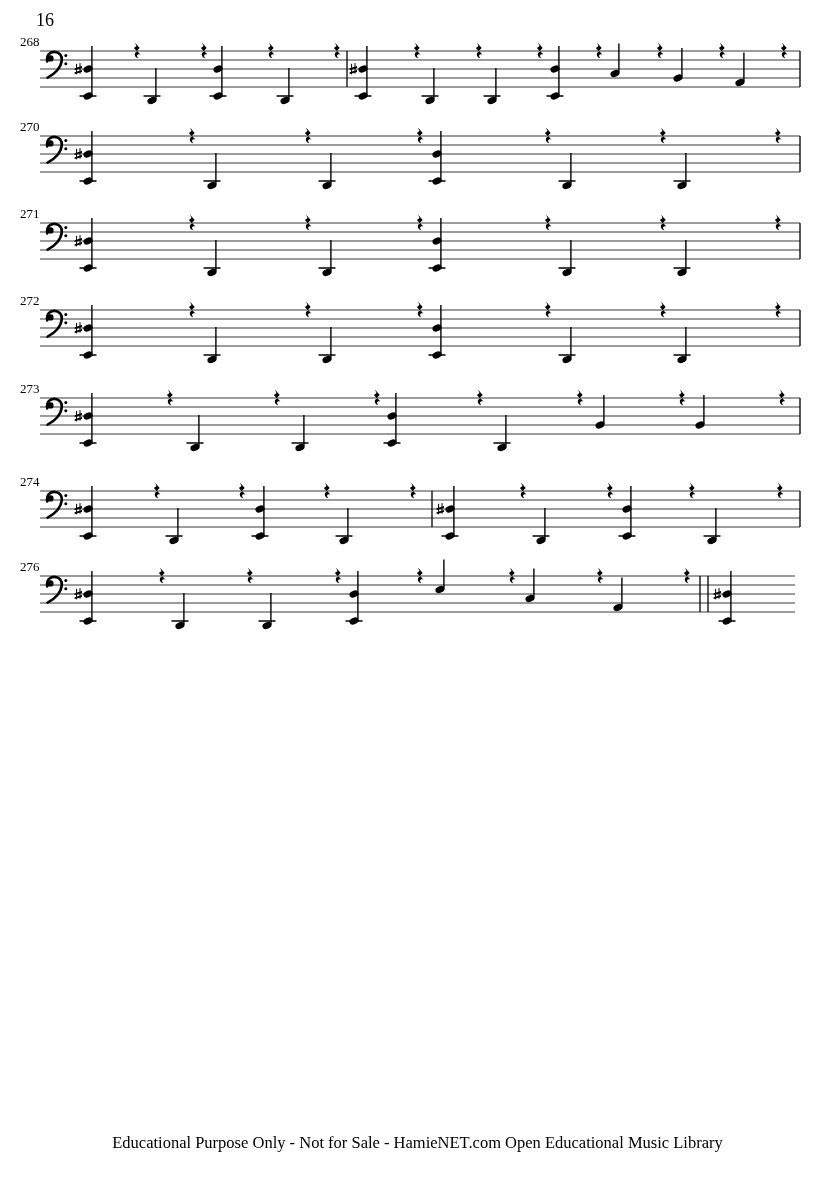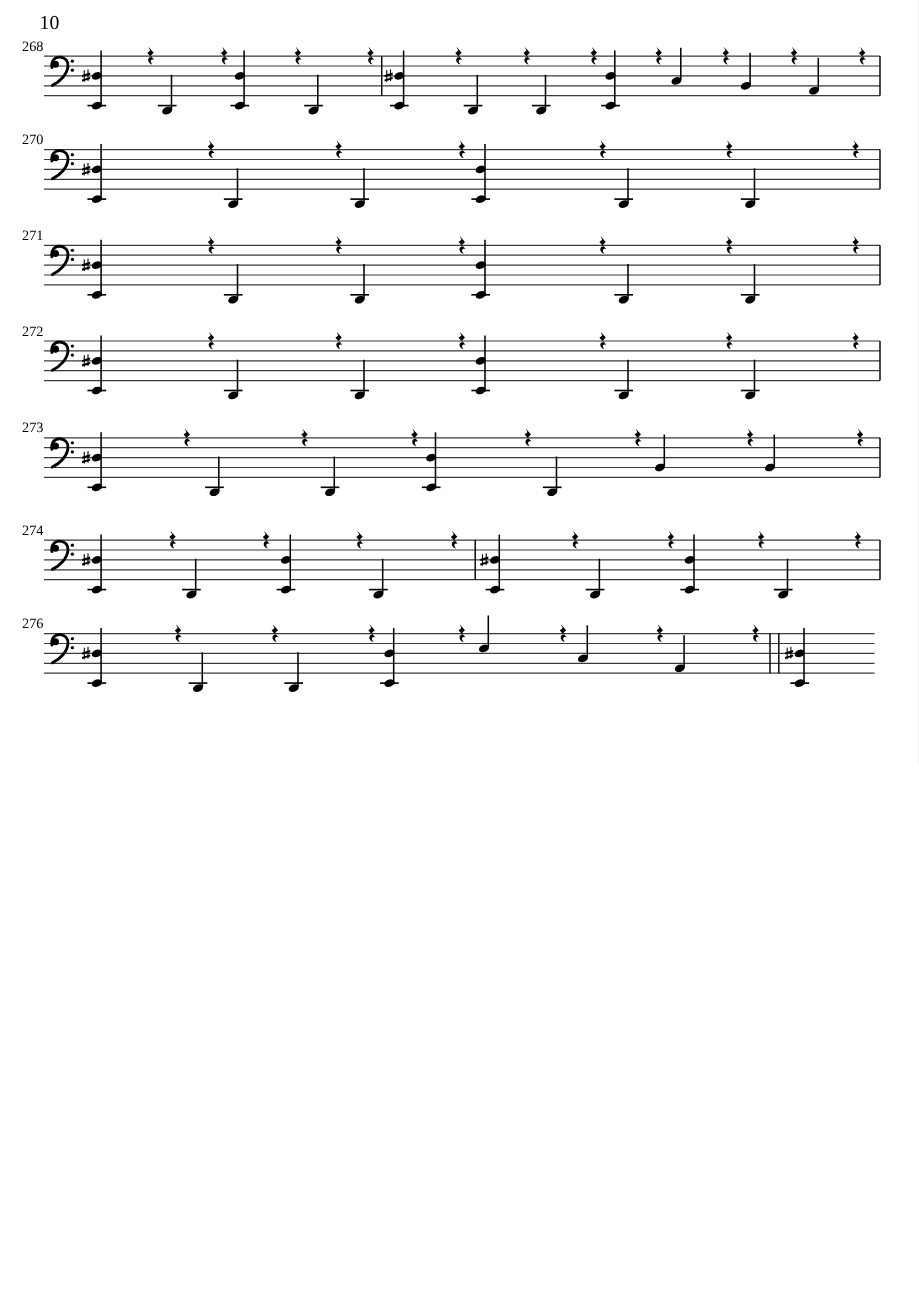--- a/index.html
+++ b/index.html
@@ -20,21 +20,21 @@
     position:absolute;left:0;top:1133px;width:100%;
     text-align:center;font-size:16.5px;line-height:1.2;
   }
   svg.score{position:absolute;left:0;top:0;}
   .mnum{font-family:"Liberation Serif","DejaVu Serif",serif;font-size:13px;fill:#000;}
 </style>
 </head>
 <body>
 
 <div class="page">
-  <div class="page-number">10</div>
+  <div class="page-number">16</div>
   <svg class="score" id="score-svg" width="835" height="1181" viewBox="0 0 835 1181">
       <g transform="translate(0,51)">
         <text x="20" y="-5" class="mnum">268</text>
         <line x1="40" y1="0" x2="800" y2="0" stroke="#3a3a3a" stroke-width="1.1"></line>
         <line x1="40" y1="9" x2="800" y2="9" stroke="#3a3a3a" stroke-width="1.1"></line>
         <line x1="40" y1="18" x2="800" y2="18" stroke="#3a3a3a" stroke-width="1.1"></line>
         <line x1="40" y1="27" x2="800" y2="27" stroke="#3a3a3a" stroke-width="1.1"></line>
         <line x1="40" y1="36" x2="800" y2="36" stroke="#3a3a3a" stroke-width="1.1"></line>
         <g transform="translate(46,0)">
           <circle cx="4.4" cy="7.4" r="3.2" fill="#000000"></circle>
@@ -513,13 +513,14 @@
             <rect x="718.5" y="12.1" width="1" height="10.6" fill="#000000"></rect>
             <path d="M713.6,17.2 L721,15 L721,16.9 L713.6,19.1 Z" fill="#000000"></path>
             <path d="M713.6,21.2 L721,19 L721,20.9 L713.6,23.1 Z" fill="#000000"></path>
           </g>
           <ellipse cx="0" cy="0" rx="4.7" ry="3.3" fill="#000000" transform="translate(727,45) rotate(-21)"></ellipse>
           <ellipse cx="0" cy="0" rx="4.7" ry="3.3" fill="#000000" transform="translate(727,18) rotate(-21)"></ellipse>
           <line x1="730.9" y1="46" x2="730.9" y2="-5" stroke="#000000" stroke-width="1.4"></line>
         </g>
       </g>
     </svg>
+  <div class="footer">Educational Purpose Only - Not for Sale - HamieNET.com Open Educational Music Library</div>
 </div>
 
 </body></html>

